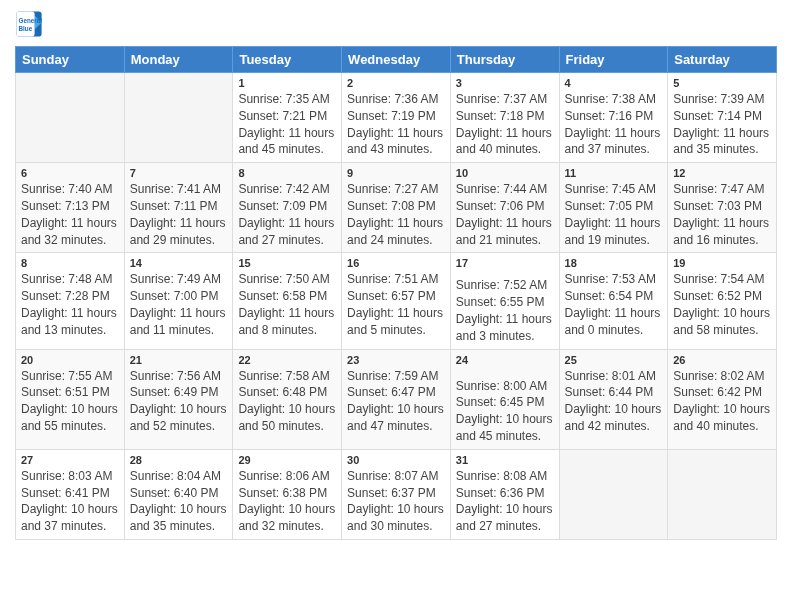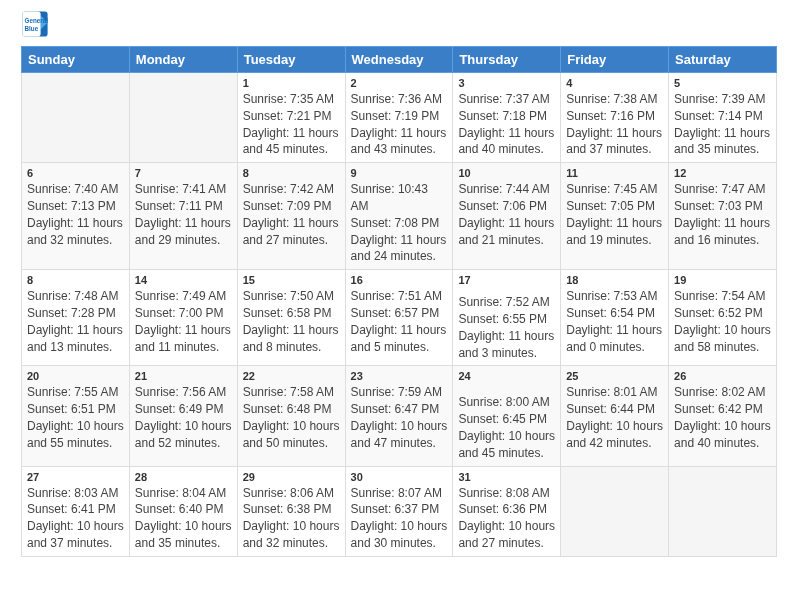--- a/index.html
+++ b/index.html
@@ -7,21 +7,21 @@
       font-family: Arial, sans-serif;
       background: #fff;
       width: 792px;
       height: 612px;
       overflow: hidden;
     }
     .page {
       width: 792px;
       height: 612px;
       background: #fff;
-      padding: 10px 15px 10px 21px;
+      padding: 10px 15px 10px 15px;
     }
     .header {
       display: flex;
       justify-content: space-between;
       align-items: flex-start;
       margin-bottom: 8px;
     }
     .logo {
       display: flex;
       align-items: center;
@@ -180,21 +180,21 @@
 Daylight: 11 hours and 29 minutes.</div>
           </td>
           <td>
             <span class="day-num">8</span>
             <div class="day-detail" style="white-space: pre-line;">Sunrise: 7:42 AM
 Sunset: 7:09 PM
 Daylight: 11 hours and 27 minutes.</div>
           </td>
           <td>
             <span class="day-num">9</span>
-            <div class="day-detail" style="white-space: pre-line;">Sunrise: 10:43 AM
+            <div class="day-detail" style="white-space: pre-line;">Sunrise: 7:27 AM
 Sunset: 7:08 PM
 Daylight: 11 hours and 24 minutes.</div>
           </td>
           <td>
             <span class="day-num">10</span>
             <div class="day-detail" style="white-space: pre-line;">Sunrise: 7:44 AM
 Sunset: 7:06 PM
 Daylight: 11 hours and 21 minutes.</div>
           </td>
           <td>

